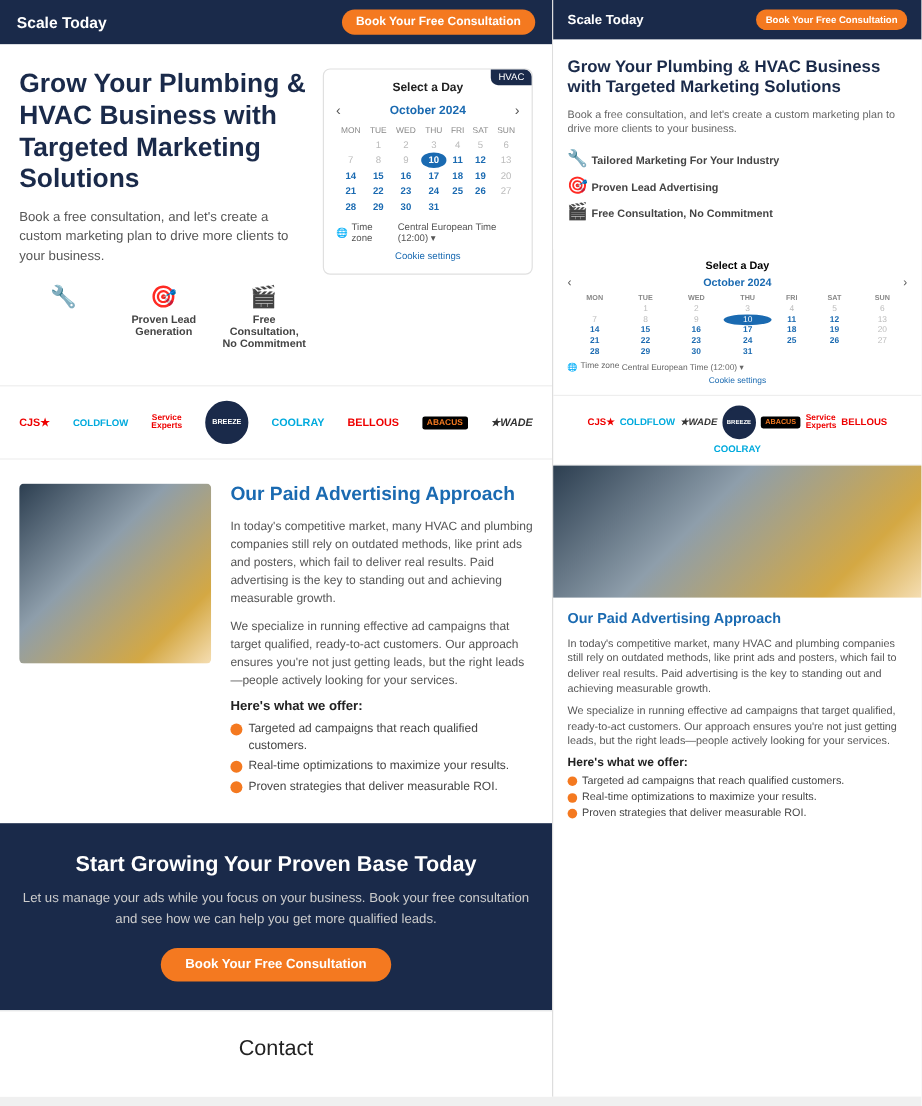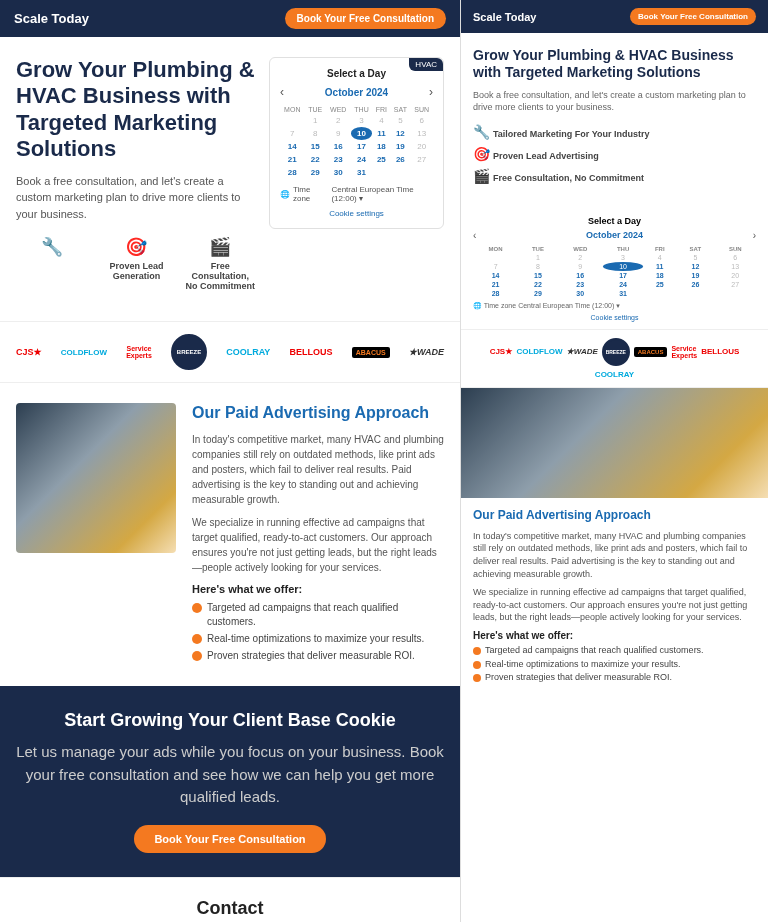--- a/index.html
+++ b/index.html
@@ -292,21 +292,21 @@
       padding: 24px 16px;
       text-align: center;
     }
     .cta-title {
       font-size: 18px;
       font-weight: 900;
       color: #fff;
       margin-bottom: 10px;
     }
     .cta-subtitle {
-      font-size: 15px;
+      font-size: 11px;
       color: #ccc;
       margin-bottom: 16px;
       line-height: 1.5;
     }
     .cta-btn {
       background: #f47920;
       color: #fff;
       border: none;
       border-radius: 20px;
       padding: 8px 20px;
@@ -317,21 +317,21 @@
 
     
     .contact-section {
       background: #fff;
       padding: 20px;
       text-align: center;
       border-top: 1px solid #eee;
     }
     .contact-title {
       font-size: 18px;
-      font-weight: 700;
+      font-weight: 400;
       color: #222;
       margin-bottom: 10px;
     }
 
     
     .right-header {
       background: #1a2a4a;
       padding: 8px 12px;
       display: flex;
       align-items: center;
@@ -631,21 +631,21 @@
           </li>
         <li>
             <span class="list-dot"></span>
             <span>Proven strategies that deliver measurable ROI.</span>
           </li>
       </ul>
     </div>
   </div>
 
   <div class="cta-section">
-    <h2 class="cta-title">Start Growing Your Client Base Cookie</h2>
+    <h2 class="cta-title">Start Growing Your Proven Base Today</h2>
     <p class="cta-subtitle">Let us manage your ads while you focus on your business. Book your free consultation and see how we can help you get more qualified leads.</p>
     <button class="cta-btn">Book Your Free Consultation</button>
   </div>
 
   <div class="contact-section">
     <h2 class="contact-title">Contact</h2>
 
   </div>
 
 </div>

